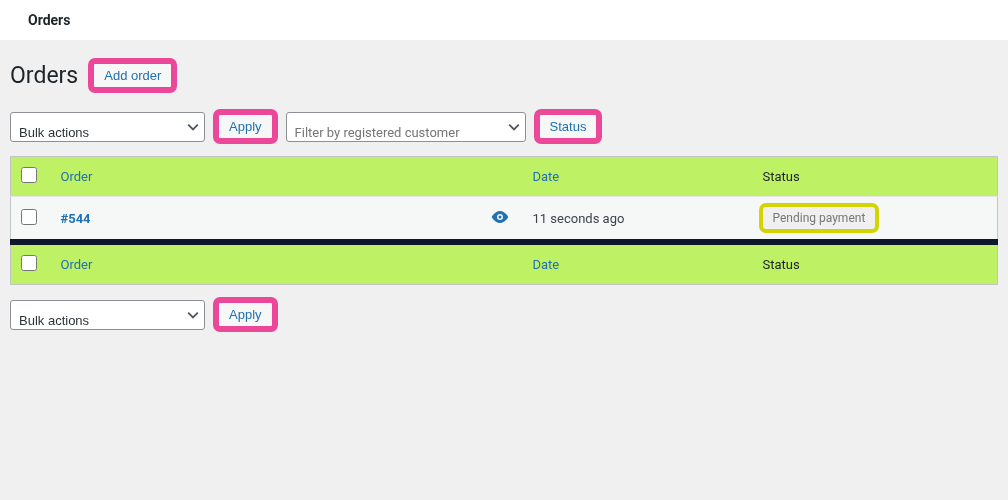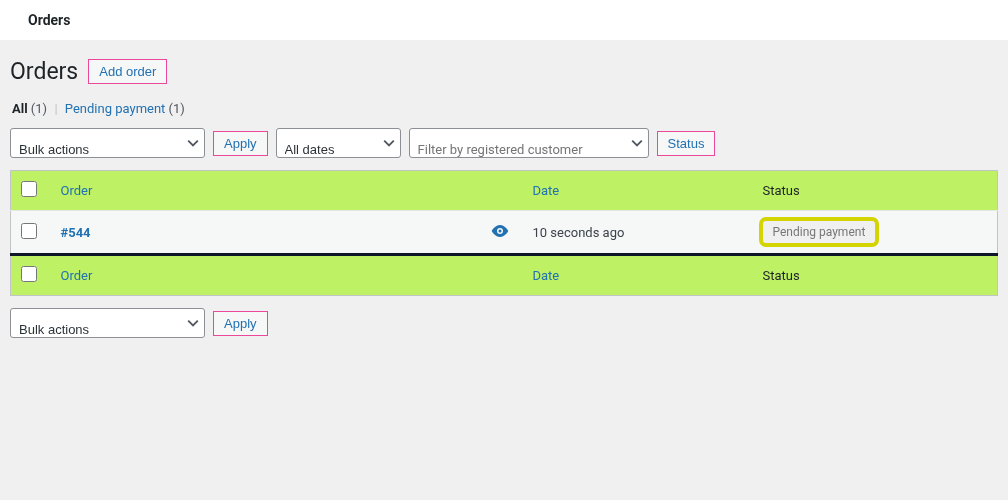--- a/index.html
+++ b/index.html
@@ -1,39 +1,39 @@
 <!DOCTYPE html>
 <html><head>
 <meta charset="utf-8">
 <style>
   * { box-sizing: border-box; margin: 0; padding: 0; }
   body { font-family: -apple-system, BlinkMacSystemFont, "Segoe UI", Roboto, sans-serif; font-size: 13px; color: #1d2327; background: #f0f0f1; width: 1008px; }
   .topbar { background: #fff; padding: 12px 28px; font-weight: 700; font-size: 14px; }
   .main { padding: 18px 10px 20px 10px; }
   .hdr { display: flex; align-items: center; gap: 10px; margin-bottom: 16px; }
   .hdr h1 { font-size: 23px; font-weight: 400; color: #1d2327; }
-  .btn-outline { border: 1px solid #ec4899; color: #2271b1; background: #f6f7f7; padding: 4px 10px; font-size: 13px; border-radius: 0; cursor: pointer; }
+  .btn-outline { border: 6px solid #ec4899; color: #2271b1; background: #f6f7f7; padding: 4px 10px; font-size: 13px; border-radius: 7px; cursor: pointer; }
   .subsubsub { margin: 0 0 12px 2px; font-size: 13px; color: #50575e; }
   .subsubsub .active { font-weight: 700; color: #1d2327; }
   .subsubsub a { color: #2271b1; text-decoration: none; }
   .subsubsub .count { color: #50575e; font-weight: 400; }
   .subsubsub .sep { color: #c3c4c7; margin: 0 4px; }
   .filters { display: flex; align-items: center; gap: 8px; margin-bottom: 12px; }
   select, .fake-select { height: 30px; border: 1px solid #8c8f94; border-radius: 3px; background: #fff; padding: 12px 24px 0 8px; font-size: 13px; color: #2c3338; appearance: none; position: relative; }
   .sel-wrap { position: relative; display: inline-block; }
   .sel-wrap .chev { position: absolute; right: 6px; top: 50%; transform: translateY(-50%); pointer-events: none; color: #50575e; }
   .sel-wrap .chev svg { width: 12px; height: 12px; display: block; }
   .sel-bulk { width: 195px; }
   .sel-dates { width: 125px; }
   .sel-customer { width: 240px; color: #757575; text-align: right; }
   table.list { width: 100%; border-collapse: collapse; background: #bef264; border: 1px solid #c3c4c7; }
   table.list th, table.list td { text-align: left; padding: 10px 10px; font-size: 13px; vertical-align: middle; }
   table.list thead th, table.list tfoot th { font-weight: 400; color: #2271b1; }
   table.list thead th.status-col, table.list tfoot th.status-col { color: #1d2327; }
-  table.list tbody tr { border-top: 1px solid #e5e5e5; border-bottom: 3px solid #0f172a; background: #f6f7f7; }
+  table.list tbody tr { border-top: 1px solid #e5e5e5; border-bottom: 6px solid #0f172a; background: #f6f7f7; }
   .col-cb { width: 40px; text-align: center; }
   .col-ord { width: 430px; }
   .col-prev { width: 42px; text-align: center; color: #2271b1; }
   .col-date { width: 230px; color: #3c434a; }
   .col-status { }
   .ord-link { color: #2271b1; font-weight: 700; text-decoration: none; }
   .status-badge { display: inline-block; background: #f0f0f1; color: #777; padding: 4px 10px; border-radius: 3px; font-size: 12px; }
   .hl { outline: 4px solid #d4d400; outline-offset: 0; }
   .bottom-actions { display: flex; align-items: center; gap: 8px; margin-top: 12px; }
   input[type=checkbox] { width: 16px; height: 16px; border: 1px solid #8c8f94; border-radius: 3px; }
@@ -46,55 +46,34 @@
   <span>Orders</span>
 </div>
 
 <div class="main">
 
   <div class="hdr">
     <h1>Orders</h1>
     <button class="btn-outline">Add order</button>
   </div>
 
-  <div class="subsubsub">
-    <span class="active">
-      <span>All</span>
-      <span class="count">(1)</span>
-    </span>
-    <span class="sep">|</span>
-    <a href="#">
-      <span>Pending payment</span>
-      <span class="count">(1)</span>
-    </a>
-  </div>
 
   <div class="filters">
     <span class="sel-wrap">
       <select class="sel-bulk">
         <option>Bulk actions</option>
       </select>
       <span class="chev">
           <svg viewBox="0 0 10 10">
             <path d="M1 3 L5 7 L9 3" fill="none" stroke="currentColor" stroke-width="1.5"></path>
           </svg>
         </span>
     </span>
     <button class="btn-outline">Apply</button>
 
-    <span class="sel-wrap">
-      <select class="sel-dates">
-        <option>All dates</option>
-      </select>
-      <span class="chev">
-          <svg viewBox="0 0 10 10">
-            <path d="M1 3 L5 7 L9 3" fill="none" stroke="currentColor" stroke-width="1.5"></path>
-          </svg>
-        </span>
-    </span>
 
     <span class="sel-wrap">
       <div class="fake-select sel-customer" style="display:flex;align-items:center;">
         <span>Filter by registered customer</span>
       </div>
       <span class="chev">
           <svg viewBox="0 0 10 10">
             <path d="M1 3 L5 7 L9 3" fill="none" stroke="currentColor" stroke-width="1.5"></path>
           </svg>
         </span>
@@ -124,21 +103,21 @@
           <a href="#" class="ord-link">#544</a>
         </td>
         <td class="col-prev">
           <span class="eye">
             <svg viewBox="0 0 24 16">
                 <path d="M12 0C5 0 1 8 1 8s4 8 11 8 11-8 11-8S19 0 12 0zm0 12a4 4 0 110-8 4 4 0 010 8z" fill="#2271b1"></path>
                 <circle cx="12" cy="8" r="2" fill="#2271b1"></circle>
               </svg>
           </span>
         </td>
-        <td class="col-date">10 seconds ago</td>
+        <td class="col-date">11 seconds ago</td>
         <td class="col-status">
           <span class="status-badge hl">Pending payment</span>
         </td>
       </tr>
     </tbody>
     <tfoot>
       <tr>
         <th class="col-cb">
           <input type="checkbox" style="">
         </th>

